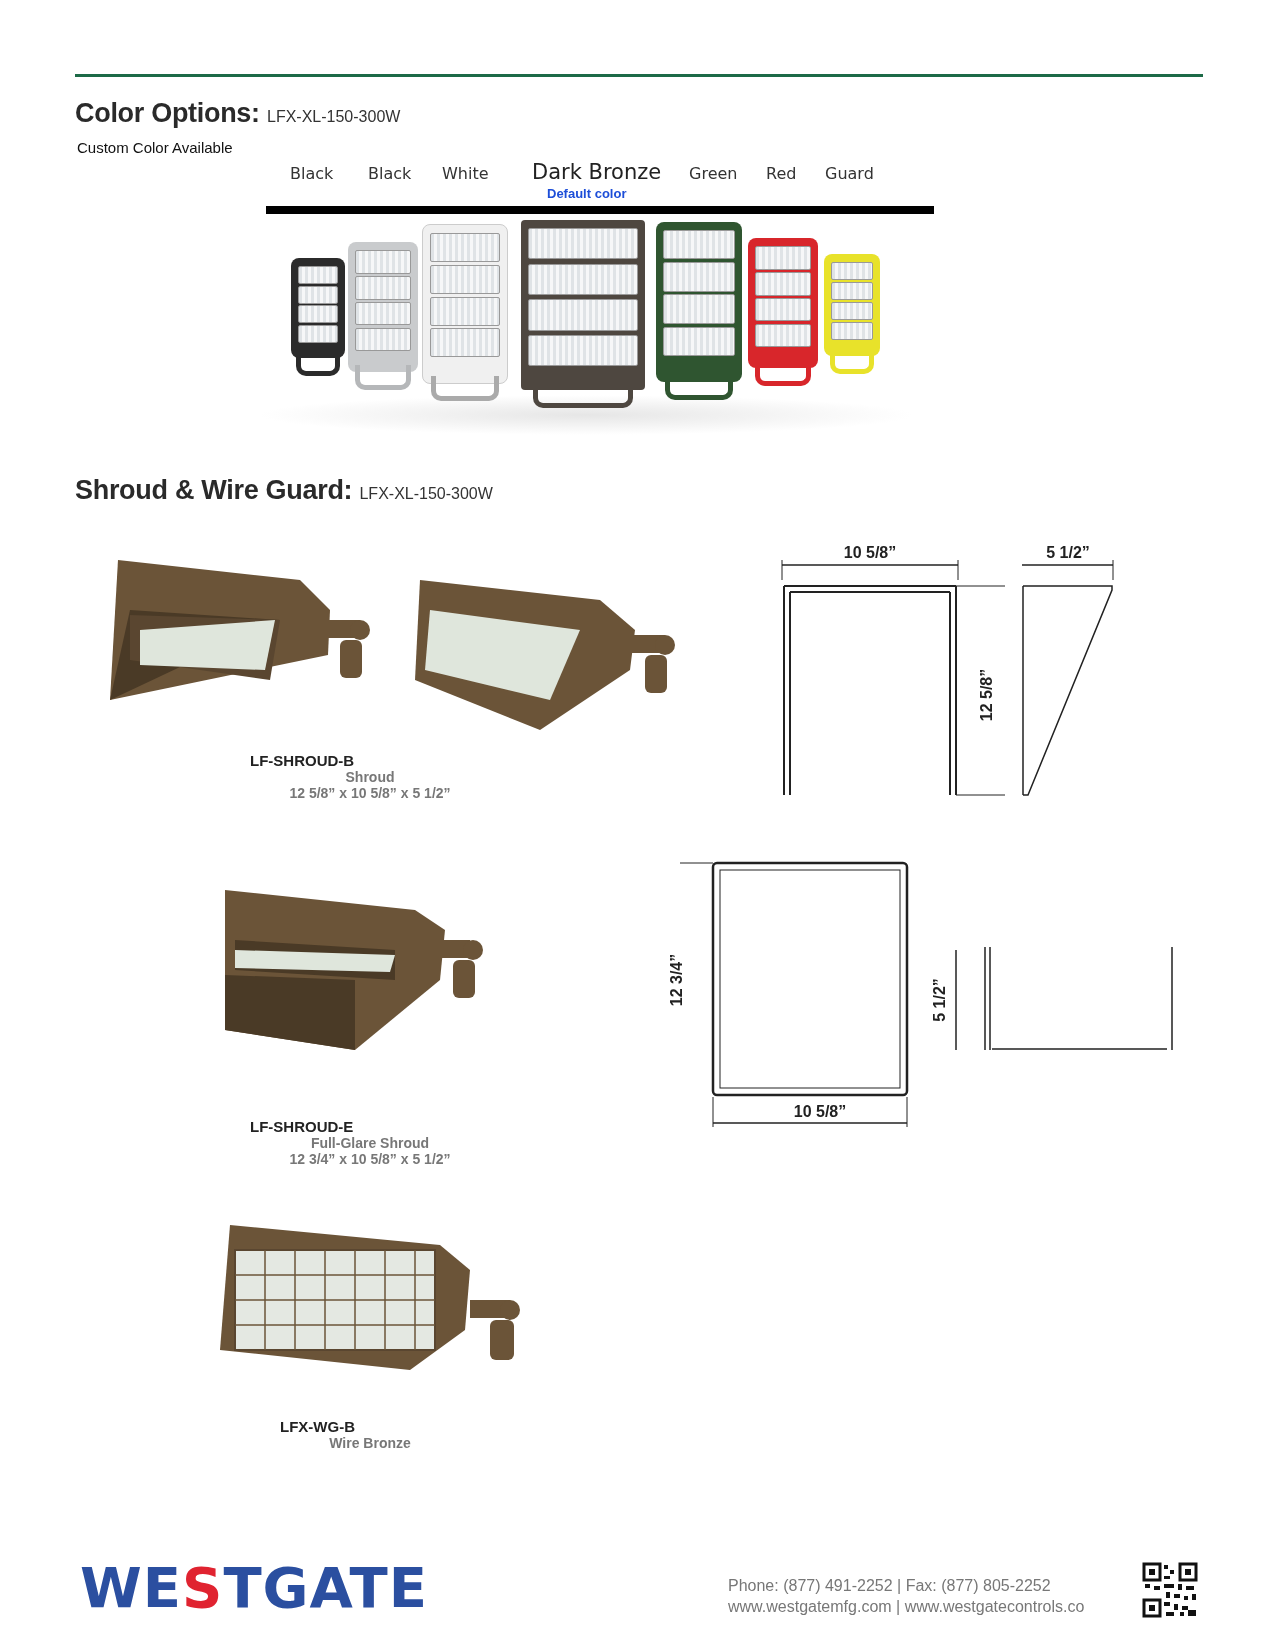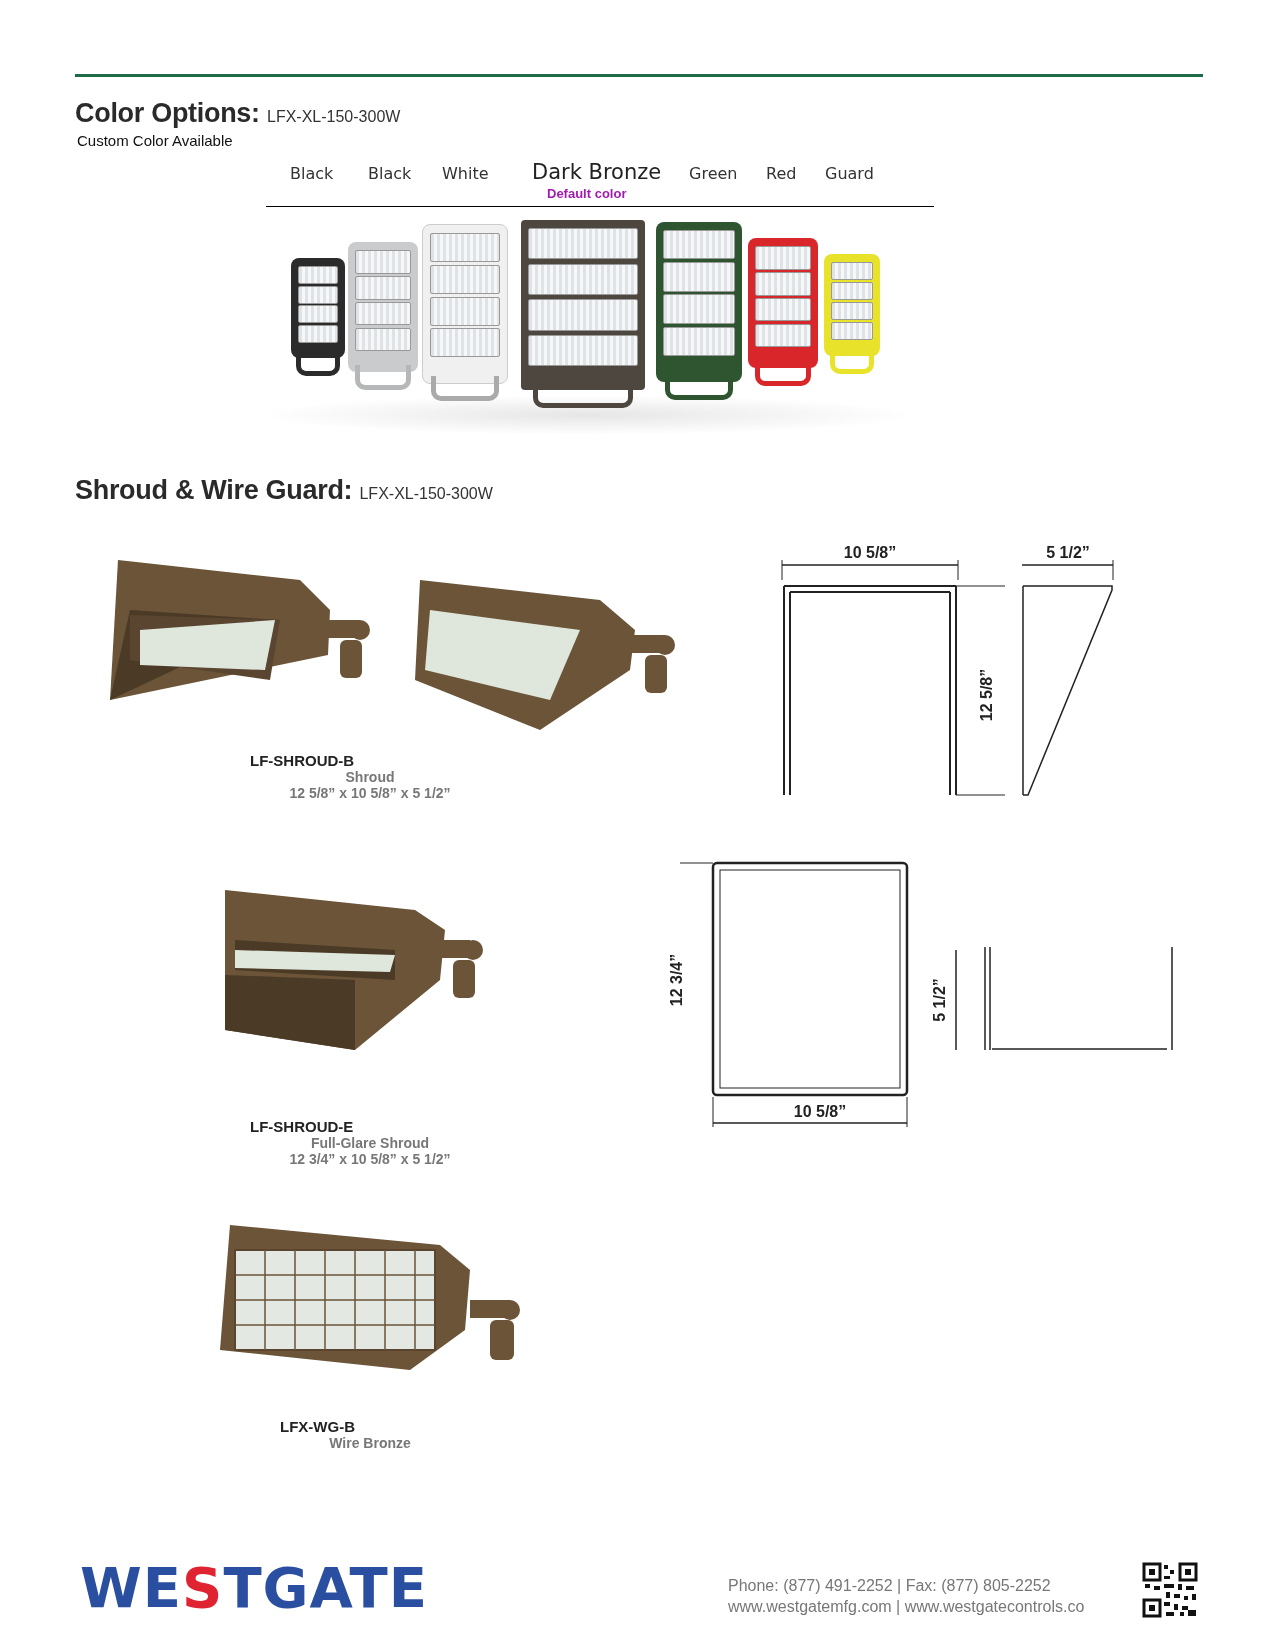--- a/index.html
+++ b/index.html
@@ -2,24 +2,24 @@
 <html><head>
 <meta charset="utf-8">
 <style>
   html, body { margin:0; padding:0; background:#fff; }
   body { width:1275px; height:1650px; position:relative; overflow:hidden; font-family:"Liberation Sans", sans-serif; color:#222; }
   .abs { position:absolute; }
   .rule { left:75px; top:74px; width:1128px; height:3px; background:#1d6a47; }
   .h1 { font-weight:bold; font-size:27px; color:#2a2a2a; letter-spacing:-0.3px; }
   .h1 .model { font-weight:normal; font-size:16px; color:#333; letter-spacing:0; }
   .sub { font-size:15px; color:#111; }
-  .swatch-names { left:266px; top:160px; width:668px; height:46px; border-bottom:1px solid #000000; }
+  .swatch-names { left:266px; top:160px; width:668px; height:46px; border-bottom:8px solid #000000; }
   .sname { position:absolute; top:4px; font-family:"DejaVu Sans", sans-serif; font-size:16px; color:#333; }
   .sname.big { font-size:21px; top:0px; color:#222; }
-  .default-note { position:absolute; font-size:13px; font-weight:bold; color:#a21caf; top:26px; left:281px; }
+  .default-note { position:absolute; font-size:13px; font-weight:bold; color:#1d4ed8; top:26px; left:281px; }
   .lights { left:256px; top:210px; width:660px; height:225px; }
   .fixture { position:absolute; border-radius:8px; box-sizing:border-box; padding:8px 7px; }
   .fixture .led { height:19%; margin-bottom:4%; border-radius:2px;
     background: repeating-linear-gradient(90deg,#dfe3e6 0 3px,#f6f7f8 3px 6px); border:1px solid #999; }
   .fixture .bracket { position:absolute; left:10%; right:10%; bottom:-18px; height:20px; border:5px solid; border-top:none; border-radius:0 0 10px 10px; }
   .shadow { position:absolute; bottom:0; height:40px; left:0; right:0; background: radial-gradient(ellipse at center,#e6e6e6 0%,#ffffff 70%); }
   .label-title { font-weight:bold; font-size:15px; color:#222; text-align:left; }
   .label-sub { font-size:14px; color:#777; text-align:center; font-weight:bold; }
   .label-dim { font-size:14px; color:#777; text-align:center; font-weight:bold; }
   .footer-contact { font-size:16px; color:#777; line-height:21px; }
@@ -28,21 +28,21 @@
 </style>
 </head>
 <body>
 
 <div class="abs rule"></div>
 
 <div class="abs h1" style="left:75px;top:98px;">
   <span>Color Options:</span>
   <span class="model">LFX-XL-150-300W</span>
 </div>
-<div class="abs sub" style="left:77px;top:132px;">Custom Color Available</div>
+<div class="abs sub" style="left:77px;top:139px;">Custom Color Available</div>
 
 <div class="abs swatch-names">
   <span class="sname" style="left:24px">Black</span>
   <span class="sname" style="left:102px">Black</span>
   <span class="sname" style="left:176px">White</span>
   <span class="sname big" style="left:266px">Dark Bronze</span>
   <span class="sname" style="left:423px">Green</span>
   <span class="sname" style="left:500px">Red</span>
   <span class="sname" style="left:559px">Guard</span>
   <span class="default-note">Default color</span>

